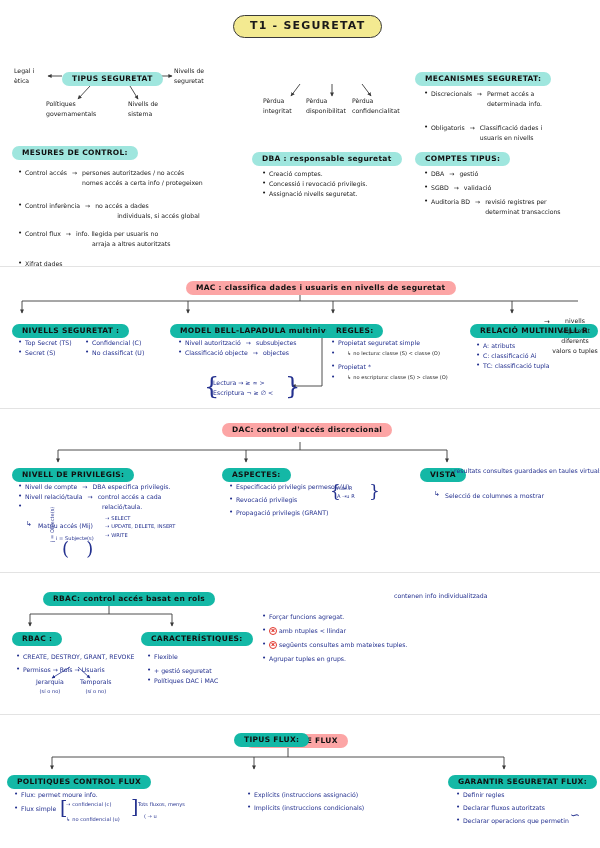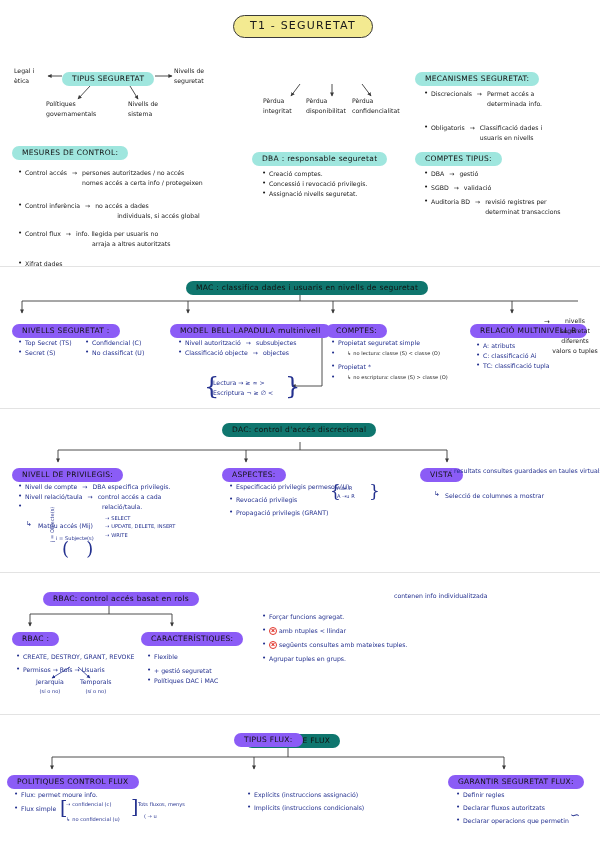--- a/index.html
+++ b/index.html
@@ -19,27 +19,27 @@
   
   .abs{position:absolute;}
 
   
   .pill{
     display:inline-block;
     border-radius:14px;
     padding:2px 10px 3px 10px;
     font-size:7.5px;
     letter-spacing:.3px;
-    font-weight:400;
+    font-weight:700;
     white-space:nowrap;
     line-height:1.25;
   }
   .pill.teal{background:#9fe6de;color:#111;}
-  .pill.blue{background:#0f766e;color:#111;}
-  .pill.lblue{background:#8b5cf6;color:#111;}
+  .pill.blue{background:#fca5a5;color:#111;}
+  .pill.lblue{background:#14b8a6;color:#111;}
   .pill.title{
     background:#f3ea91;
     border:1px solid #3a3a3a;
     border-radius:13px;
     font-size:11px;
     letter-spacing:1.2px;
     padding:3px 16px 4px 16px;
   }
 
   
@@ -300,21 +300,21 @@
   <div class="brace" style="left:204px;top:374px;font-size:24px;">{</div>
   <div class="brace" style="left:285px;top:374px;font-size:24px;">}</div>
   <div class="abs" style="left:213px;top:378px;">
     <ul class="bullets nobul hw blueink">
       <li>Lectura  →  ≥ ∞ &gt;</li>
       <li>Escriptura ¬ ≥ ∅ &lt;</li>
     </ul>
   </div>
 
   <div class="abs" style="left:326px;top:318px;">
-    <span class="pill lblue">COMPTES:</span>
+    <span class="pill lblue">REGLES:</span>
   </div>
   <div class="abs" style="left:331px;top:338px;">
     <ul class="bullets hw blueink">
       <li>
         <span>Propietat seguretat simple</span>
       </li>
       <li class="hw xs" style="padding-left:16px;margin-top:1px;">
         <span style="margin-right:2px;">↳</span><span>no lectura: classe (S) &lt; classe (O)</span>
       </li>
       <li style="margin-top:5px;">

